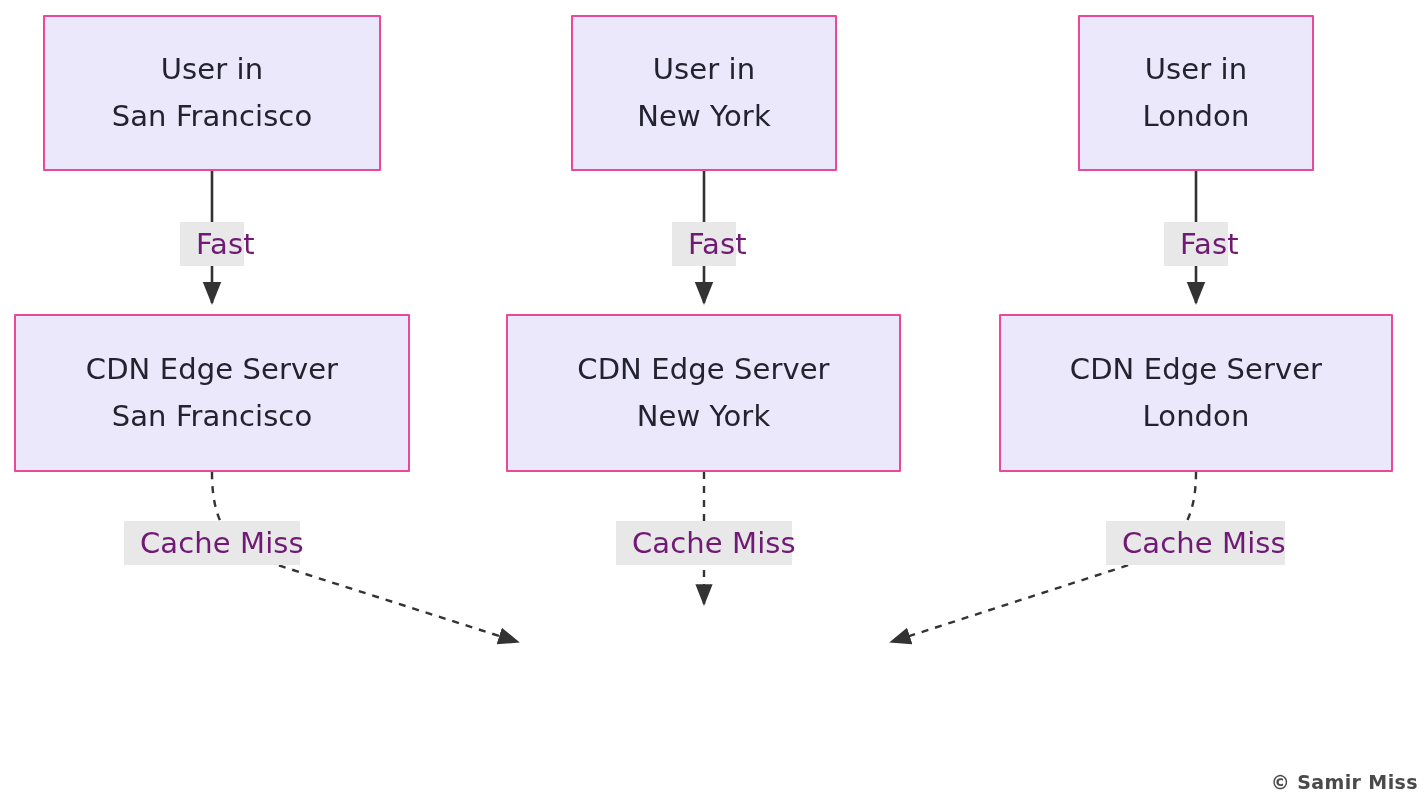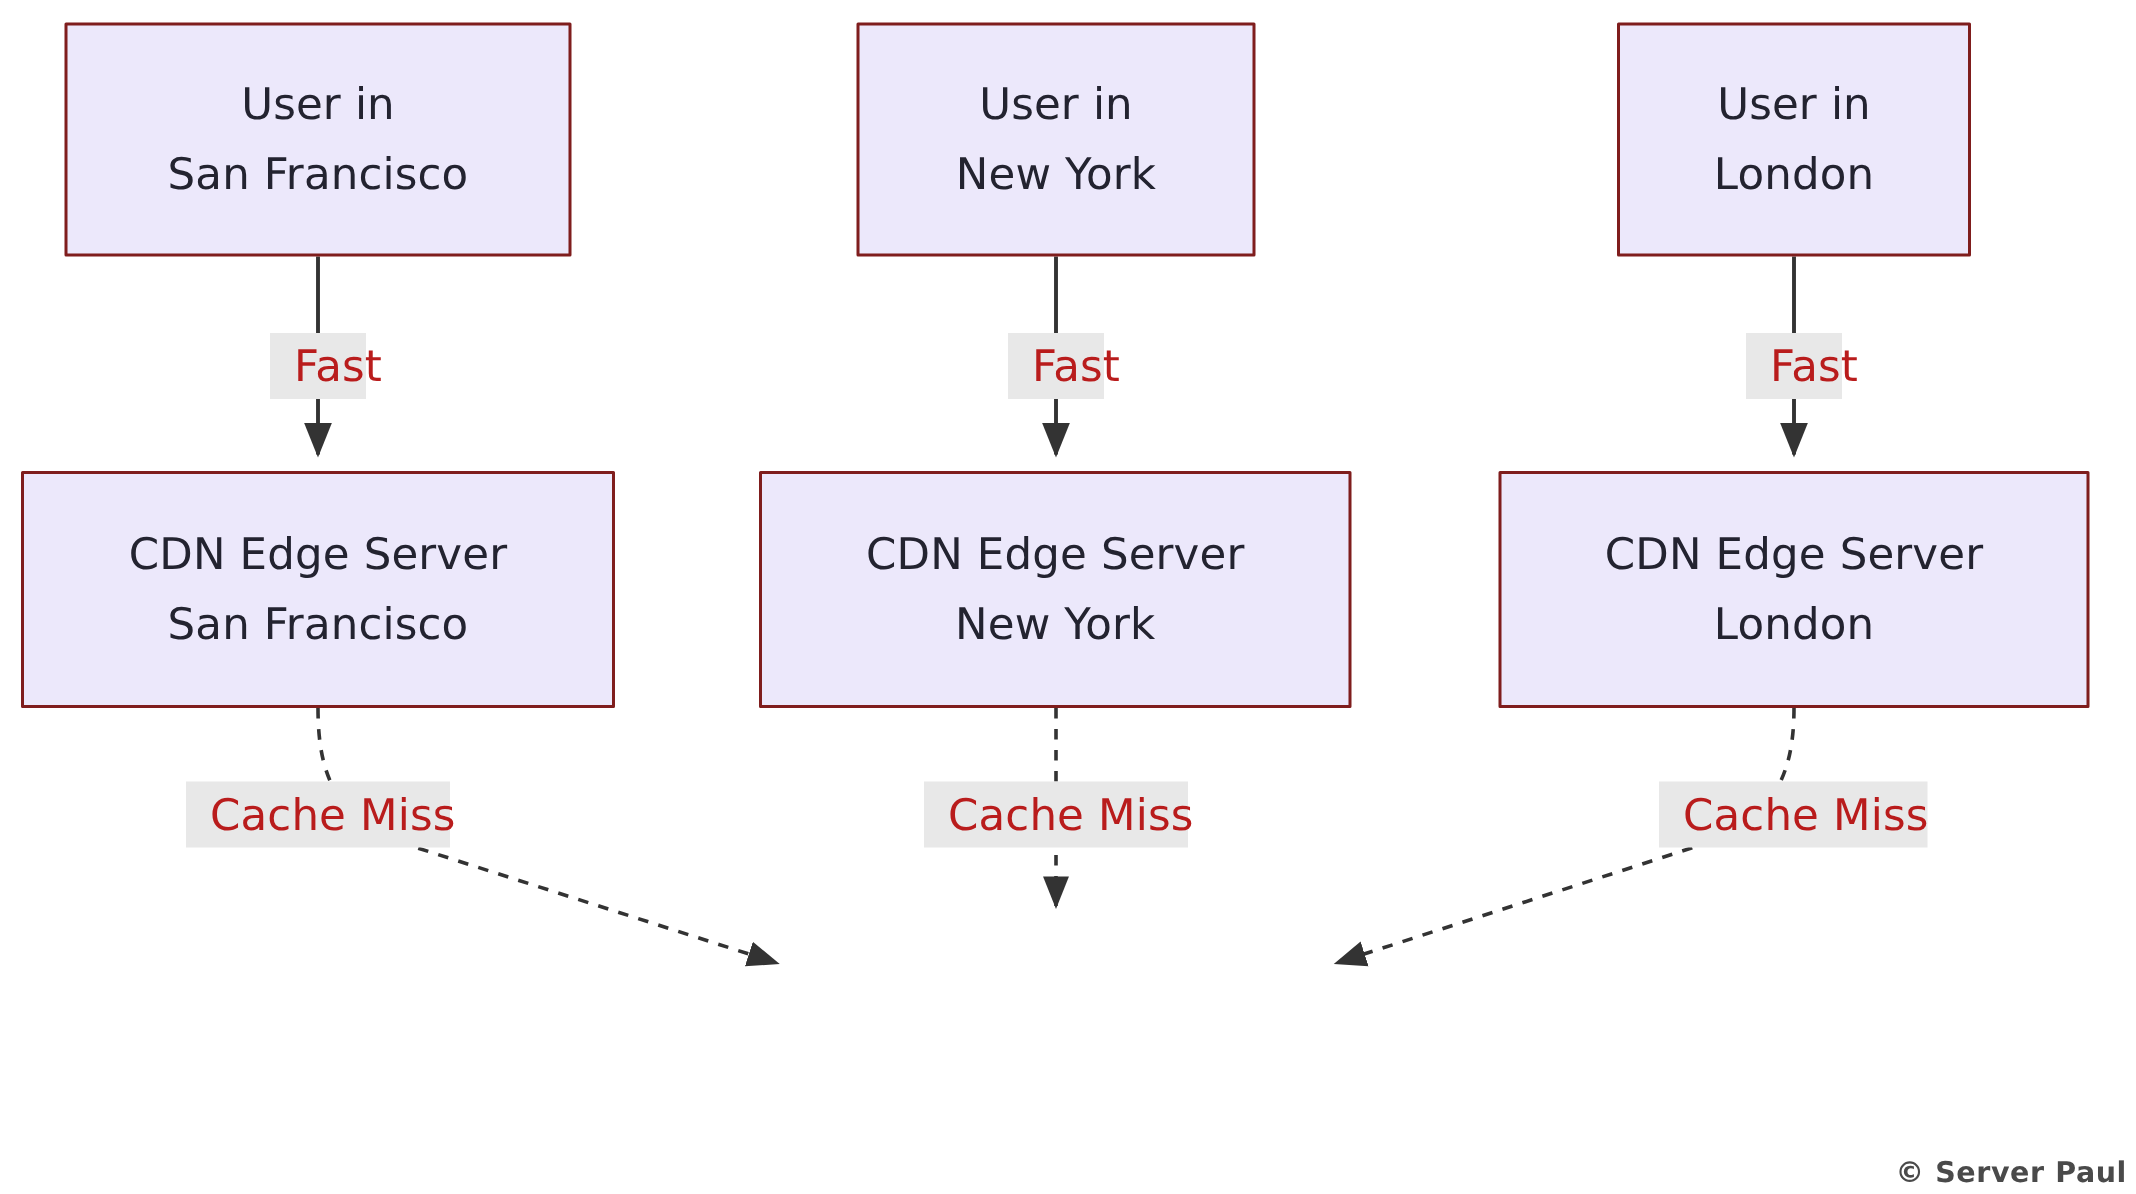--- a/index.html
+++ b/index.html
@@ -23,40 +23,40 @@
     left: 0;
     top: 0;
     width: 1424px;
     height: 796px;
     pointer-events: none;
   }
   .node {
     position: absolute;
     box-sizing: border-box;
     background: #ECE8FB;
-    border: 2px solid #7f1d1d;
+    border: 2px solid #ec4899;
     border-radius: 1px;
     display: flex;
     flex-direction: column;
     align-items: center;
     justify-content: center;
     color: #232330;
     font-size: 29px;
     line-height: 1.62;
     letter-spacing: 0.1px;
     text-align: center;
     white-space: nowrap;
   }
   .node .ln {
     display: block;
   }
   .edge-label {
     position: absolute;
     background: #E8E8E8;
-    color: #b91c1c;
+    color: #701a75;
     font-size: 29px;
     line-height: 42px;
     letter-spacing: 0.1px;
     white-space: nowrap;
     padding: 1px 16px;
     box-sizing: border-box;
     text-align: center;
   }
   .watermark {
     position: absolute;
@@ -144,16 +144,16 @@
 
   <div class="edge-label" style="left:1164px;top:222px;width:64px;height:44px;">Fast</div>
 
   <div class="edge-label" style="left:124px;top:521px;width:176px;height:44px;">Cache Miss</div>
 
   <div class="edge-label" style="left:616px;top:521px;width:176px;height:44px;">Cache Miss</div>
 
   <div class="edge-label" style="left:1106px;top:521px;width:179px;height:44px;">Cache Miss</div>
 
   <div class="watermark">
-    <span class="inner">© Server Paul</span>
+    <span class="inner">© Samir Miss</span>
   </div>
 
 </div>
 
 </body></html>

